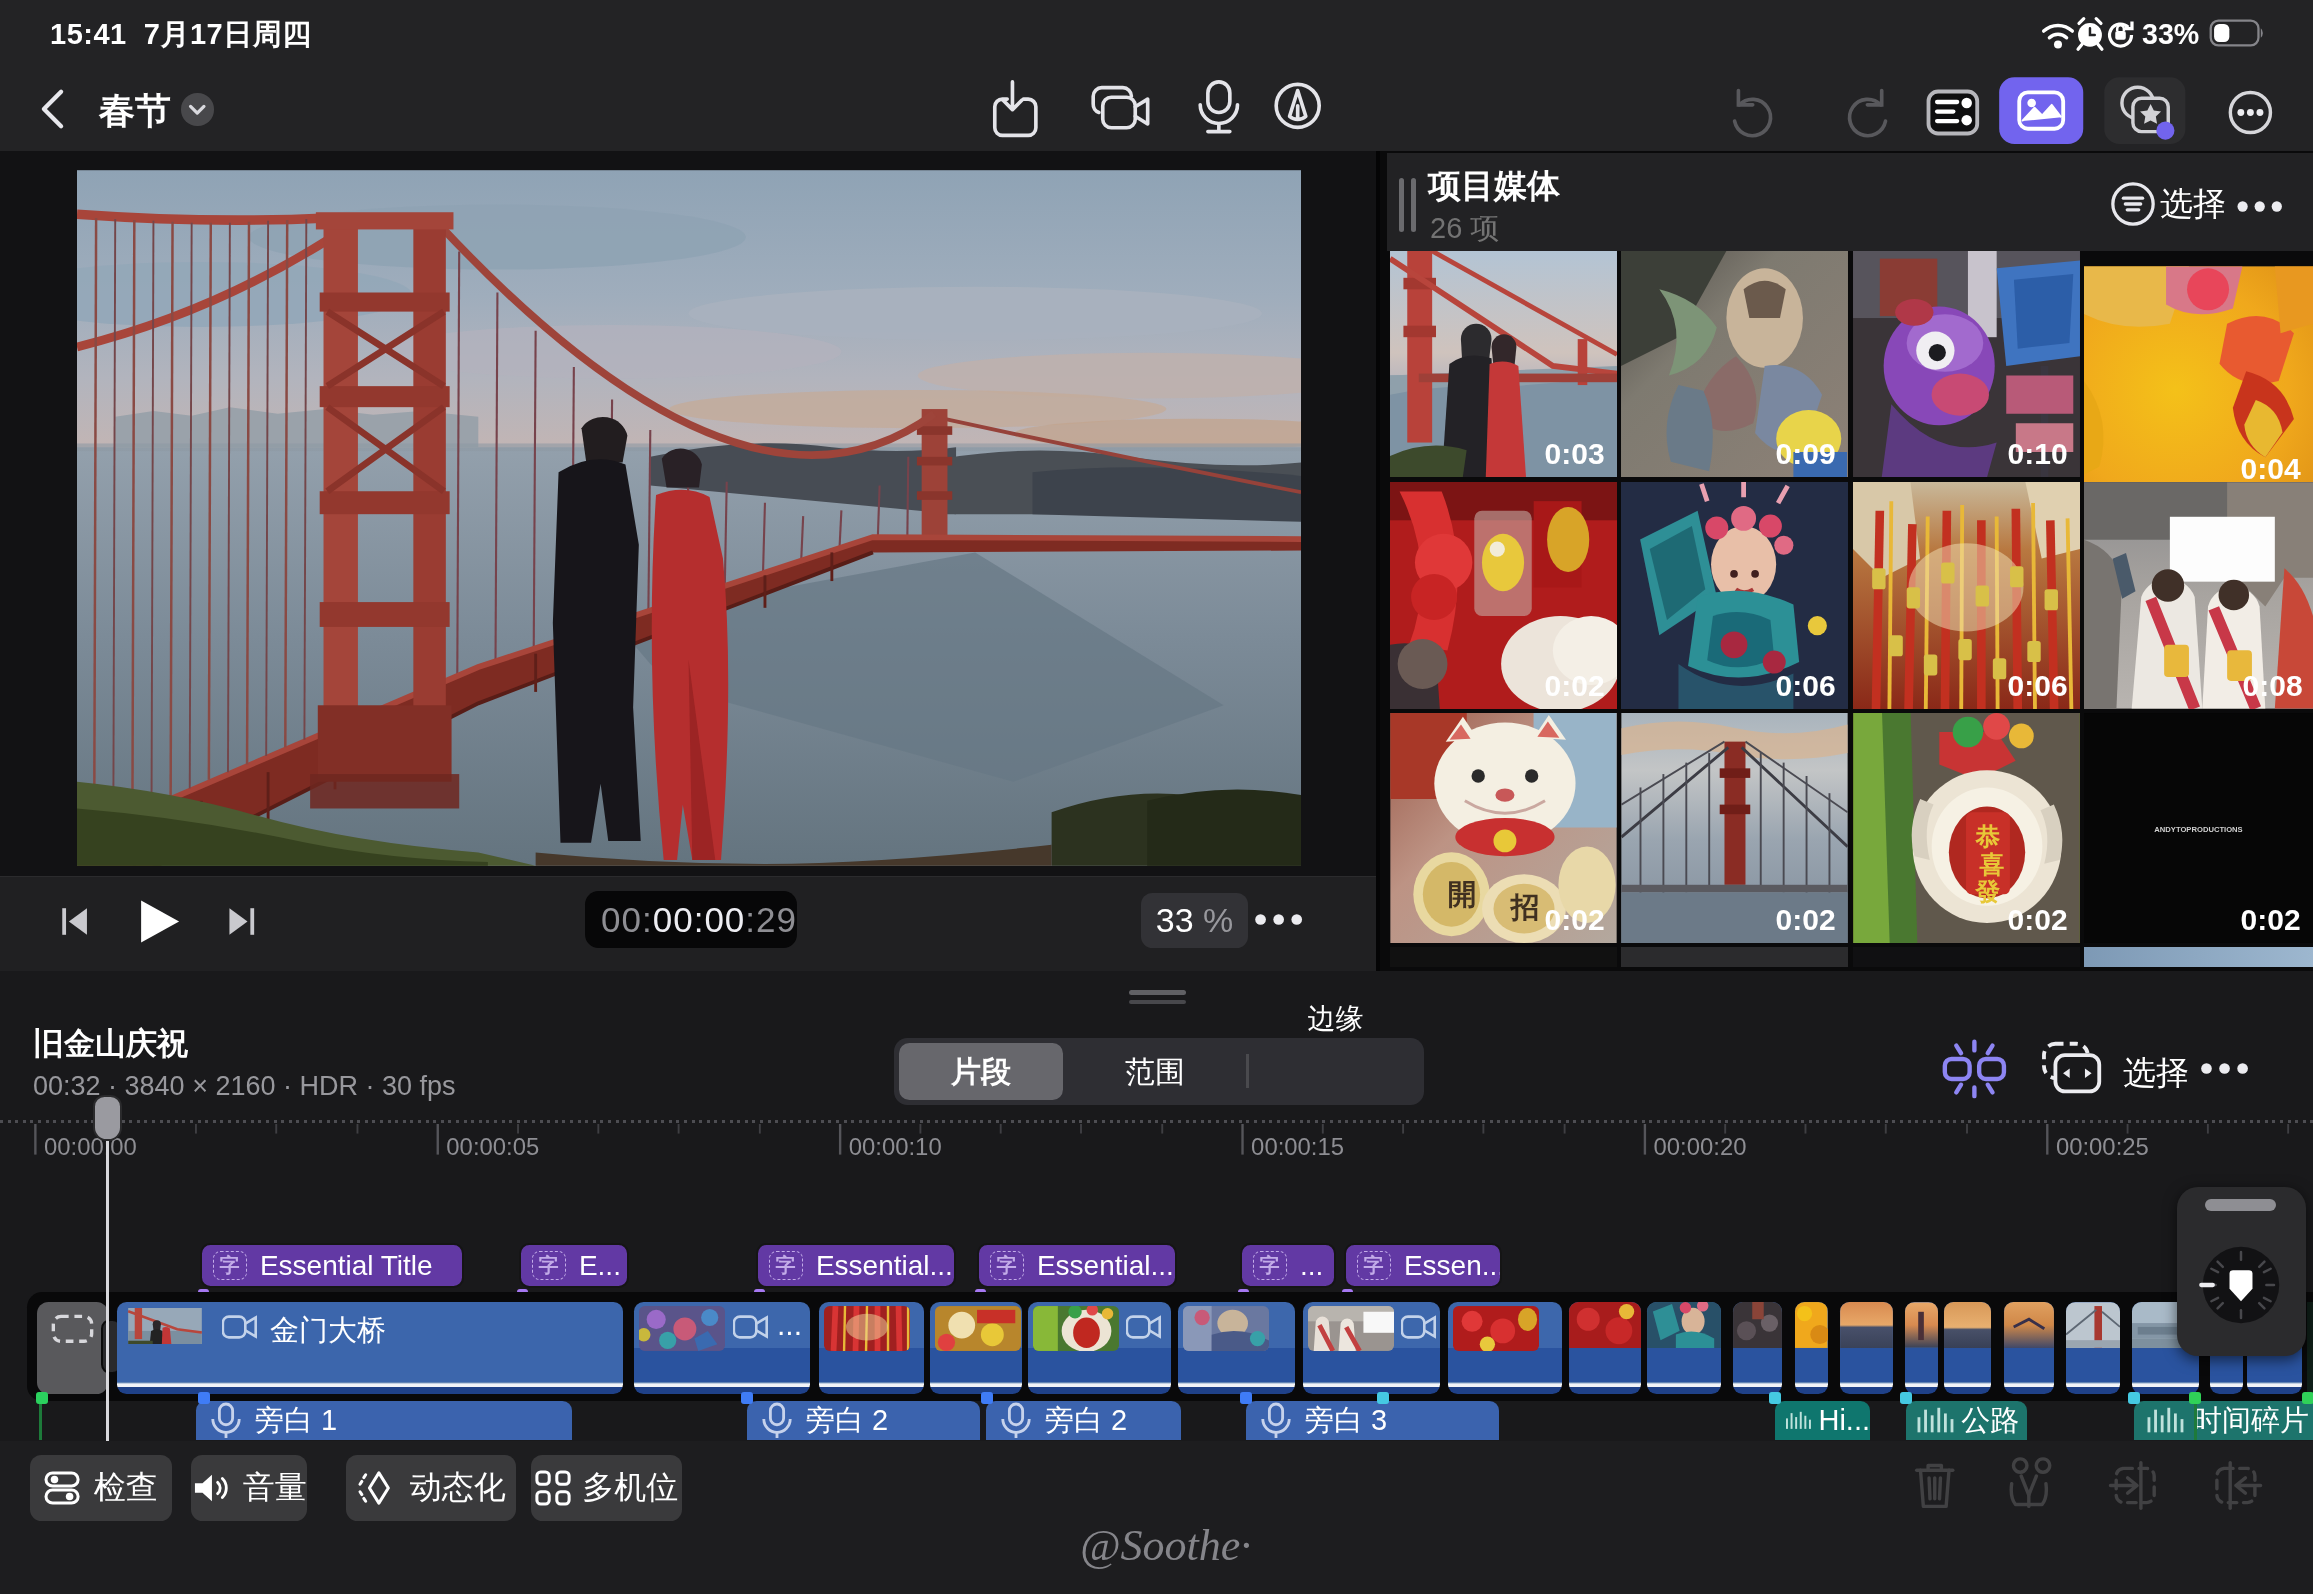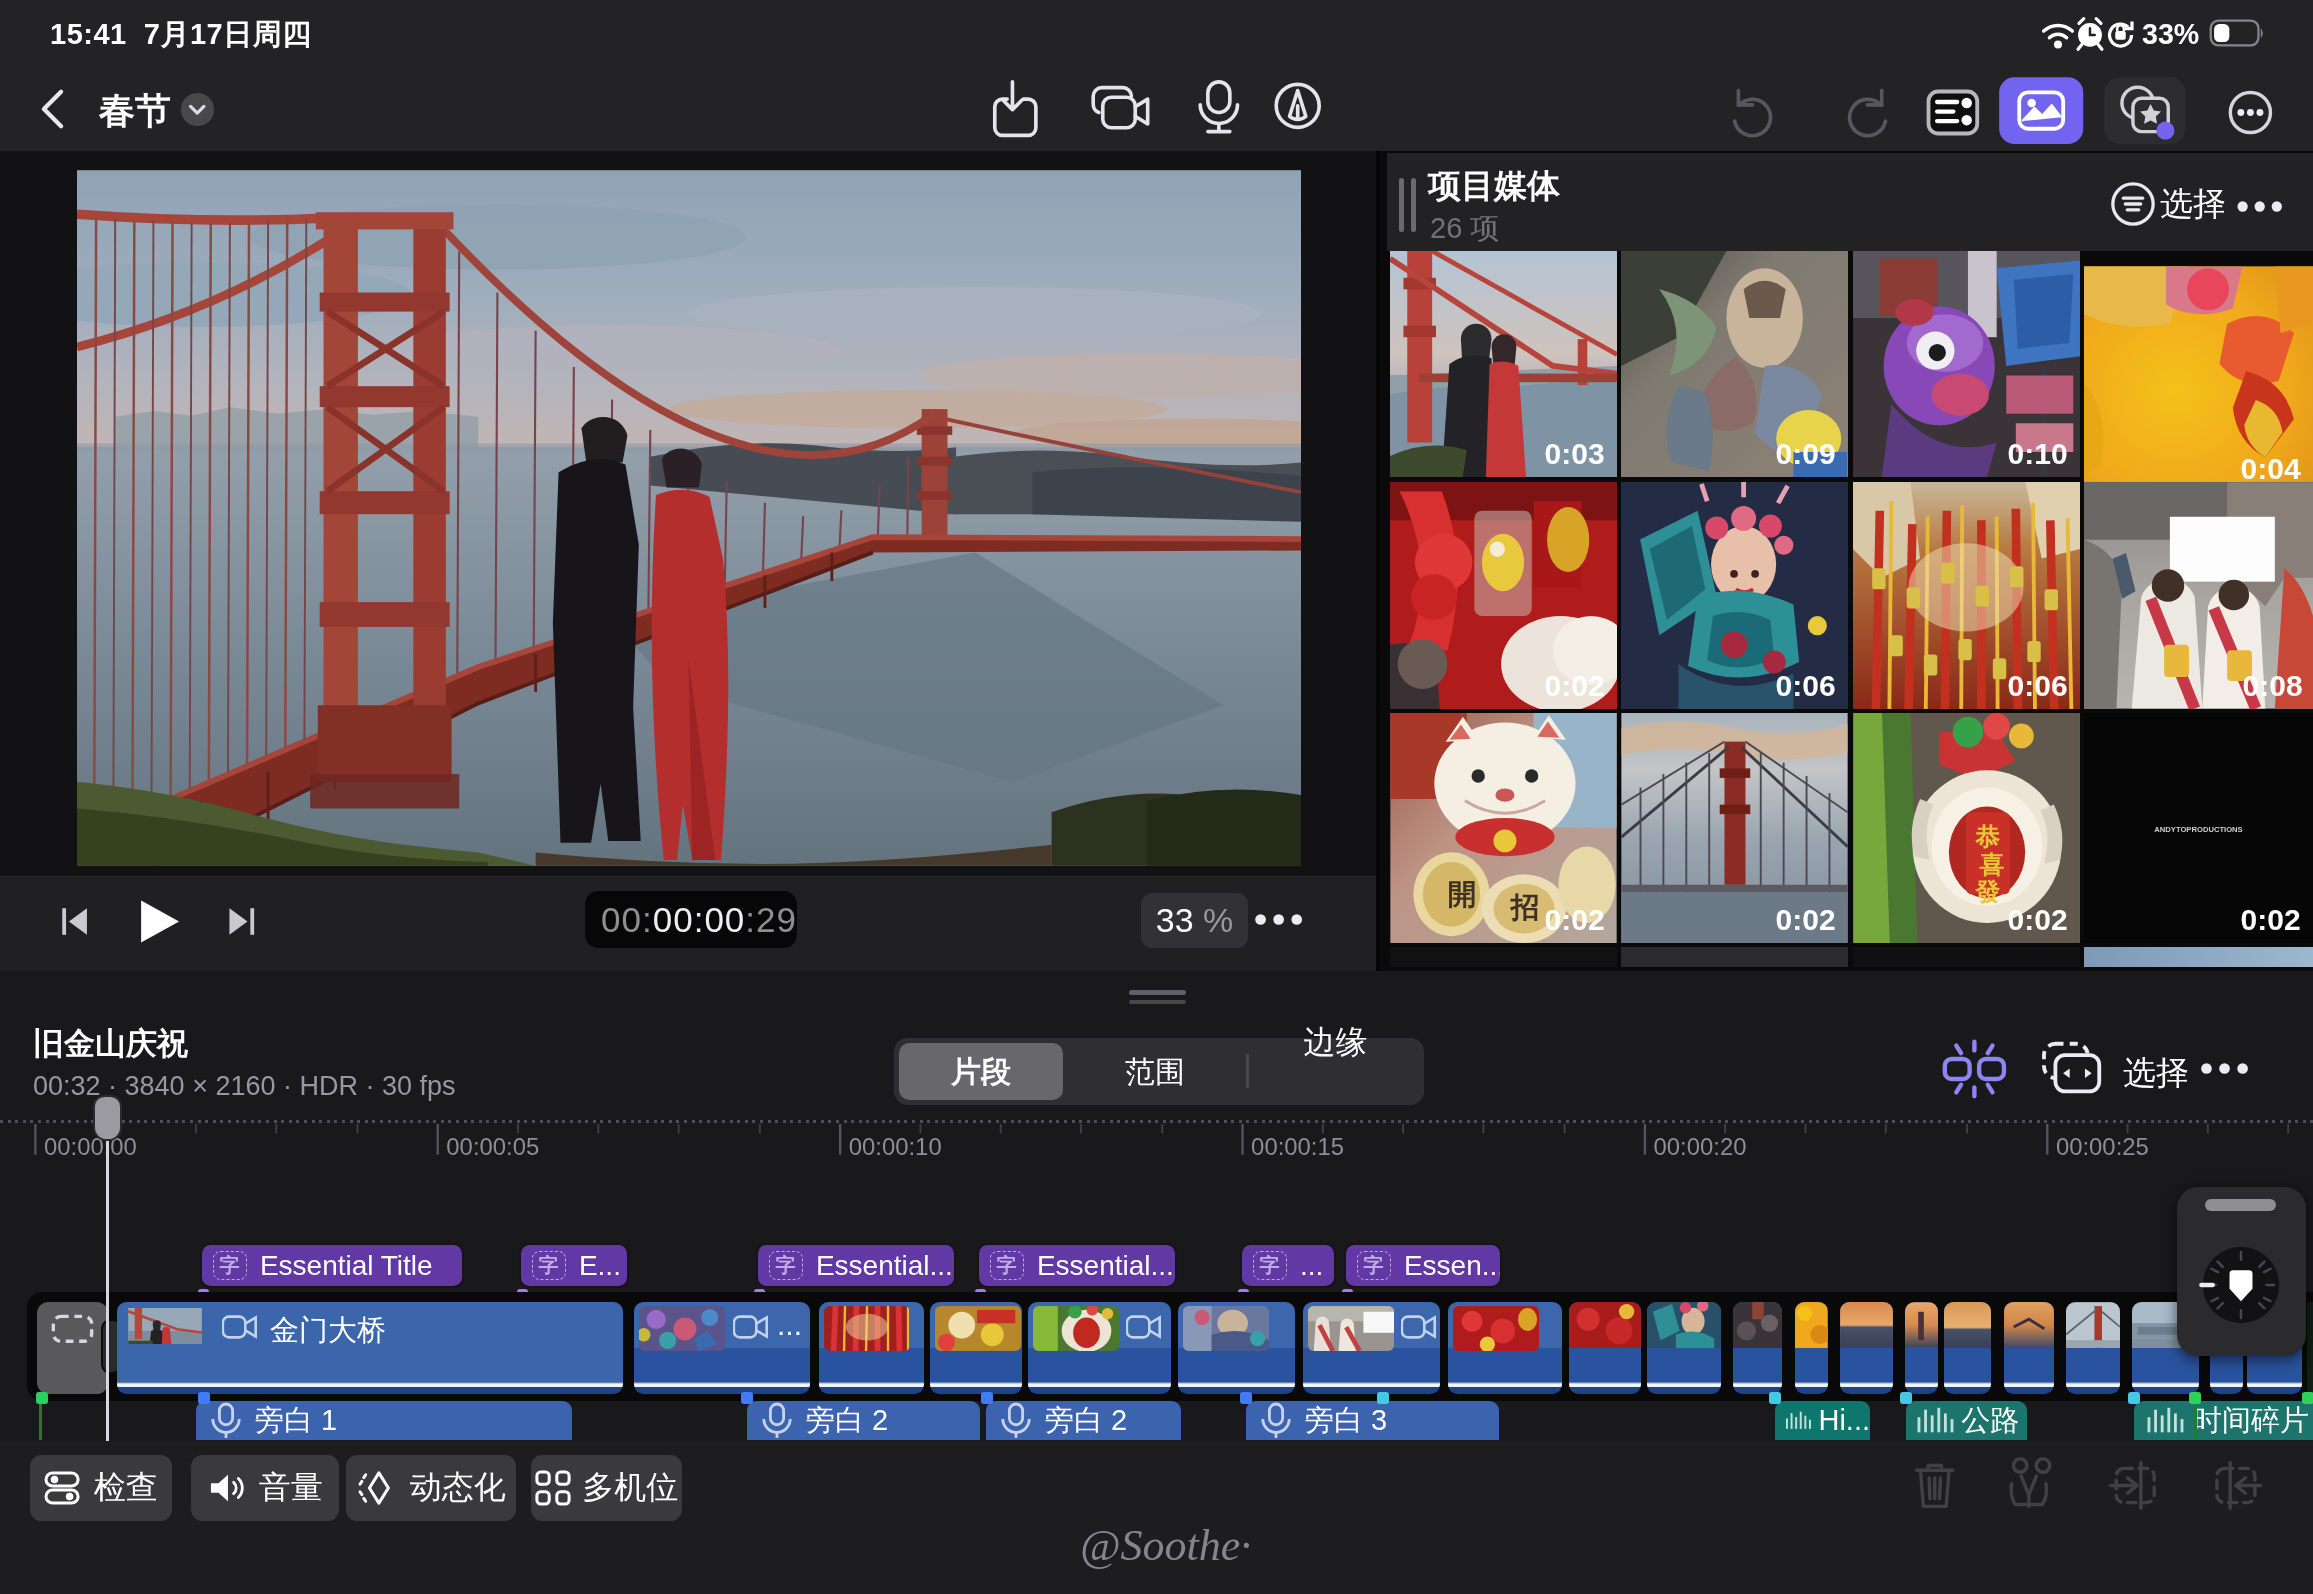--- a/index.html
+++ b/index.html
@@ -608,21 +608,21 @@
   <div class="abs" style="left:1129px;top:1000px;width:57px;height:3.8px;background:#48484c;border-radius:2.9px;"></div>
 
   <div class="abs" style="left:33px;top:1023px;font-size:31px;font-weight:600;">旧金山庆祝</div>
   <div class="abs" style="left:33px;top:1071px;font-size:27px;color:#98989d;">00:32 · 3840 × 2160 · HDR · 30 fps</div>
 
   <div class="abs" style="left:894px;top:1038px;width:530px;height:67px;background:#2e2e33;border-radius:13.4px;"></div>
   <div class="abs" style="left:899px;top:1043px;width:164px;height:57px;background:#67676c;border-radius:10.5px;"></div>
   <div class="abs" style="left:899px;top:1043px;width:164px;height:57px;line-height:57px;text-align:center;font-size:30px;font-weight:600;">片段</div>
   <div class="abs" style="left:1063px;top:1043px;width:184px;height:57px;line-height:57px;text-align:center;font-size:30px;">范围</div>
   <div class="abs" style="left:1246px;top:1054px;width:2.9px;height:34px;background:#4a4a4e;"></div>
-  <div class="abs" style="left:1248px;top:1014px;width:175px;height:57px;line-height:57px;text-align:center;font-size:32px;">边缘</div>
+  <div class="abs" style="left:1248px;top:990px;width:175px;height:57px;line-height:57px;text-align:center;font-size:28px;">边缘</div>
 
   <svg class="abs" style="left:1937px;top:1038px;" width="172" height="61" viewBox="0 0 180 64">
     <g stroke="#8d85f2" stroke-width="4.6" fill="none" stroke-linecap="round">
       <rect x="8" y="22" width="26" height="21" rx="7"></rect>
       <rect x="44" y="22" width="26" height="21" rx="7"></rect>
       <path d="M39 4 v9 M39 52 v9 M20 8 l5 8 M58 8 l-5 8 M20 57 l5 -8 M58 57 l-5 -8"></path>
     </g>
     <g stroke="#ececf0" stroke-width="4" fill="none">
       <rect x="112" y="6" width="46" height="36" rx="12" stroke-dasharray="8.5 6.5"></rect>
       <rect x="124" y="18" width="46" height="38" rx="10" fill="#19191b"></rect>
@@ -1072,21 +1072,21 @@
     <svg width="38" height="34" viewBox="0 0 40 36">
         <g fill="none" stroke="#fff" stroke-width="3.2">
           <rect x="2" y="2" width="34" height="14" rx="7"></rect>
           <rect x="2" y="20" width="34" height="14" rx="7"></rect>
           <circle cx="11" cy="9" r="4" fill="#fff" stroke="none"></circle>
           <circle cx="27" cy="27" r="4" fill="#fff" stroke="none"></circle>
         </g>
       </svg>
     <span>检查</span>
   </div>
-  <div class="btn" style="left:191px;width:148px;">
+  <div class="btn" style="left:191px;width:116px;">
     <svg width="40" height="34" viewBox="0 0 42 36">
         <g fill="#fff">
           <path d="M4 13 h8 l10 -9 v28 l-10 -9 h-8 Z"></path>
         </g>
         <g stroke="#fff" stroke-width="3" fill="none" stroke-linecap="round">
           <path d="M28 12 a8 8 0 0 1 0 12"></path>
           <path d="M33 8 a14 14 0 0 1 0 20"></path>
         </g>
       </svg>
     <span>音量</span>

